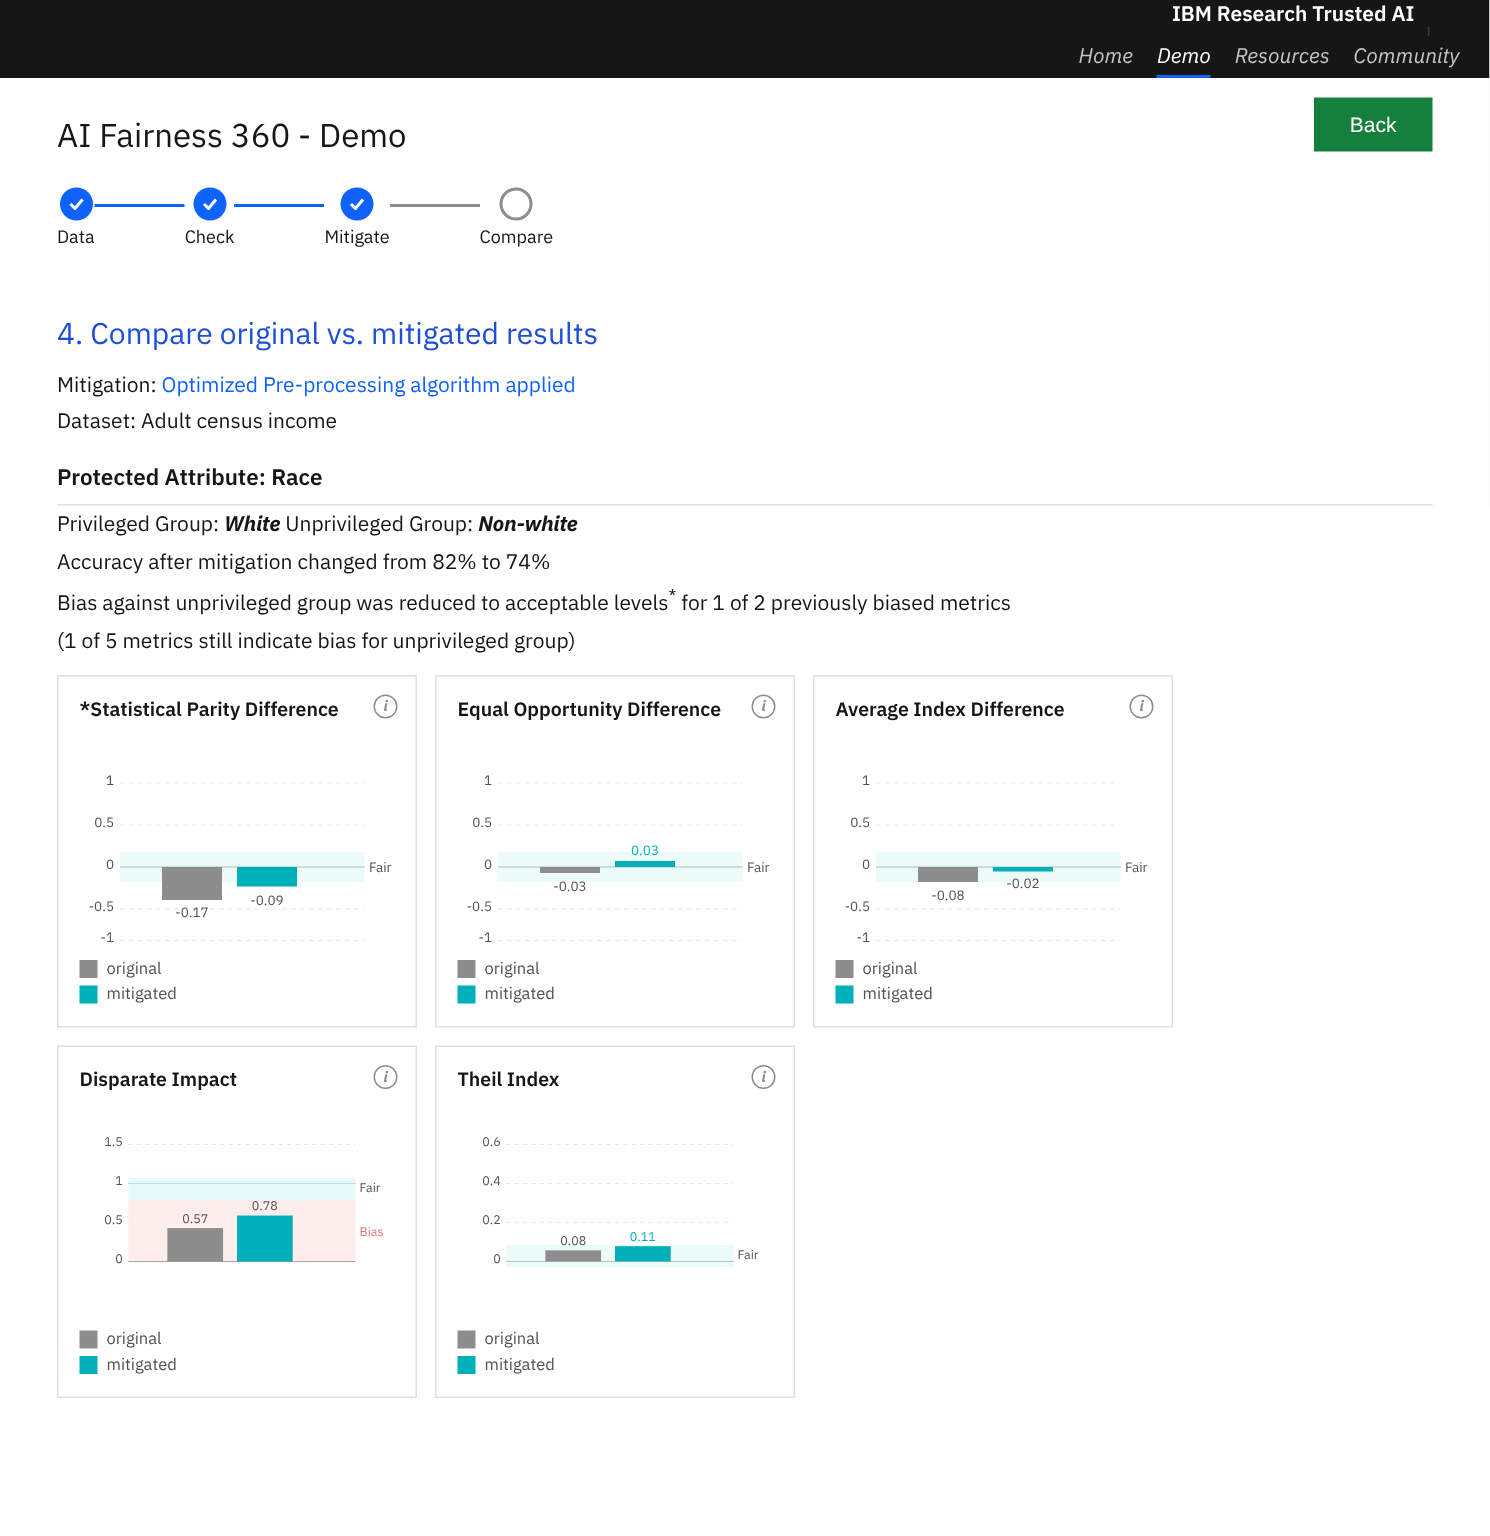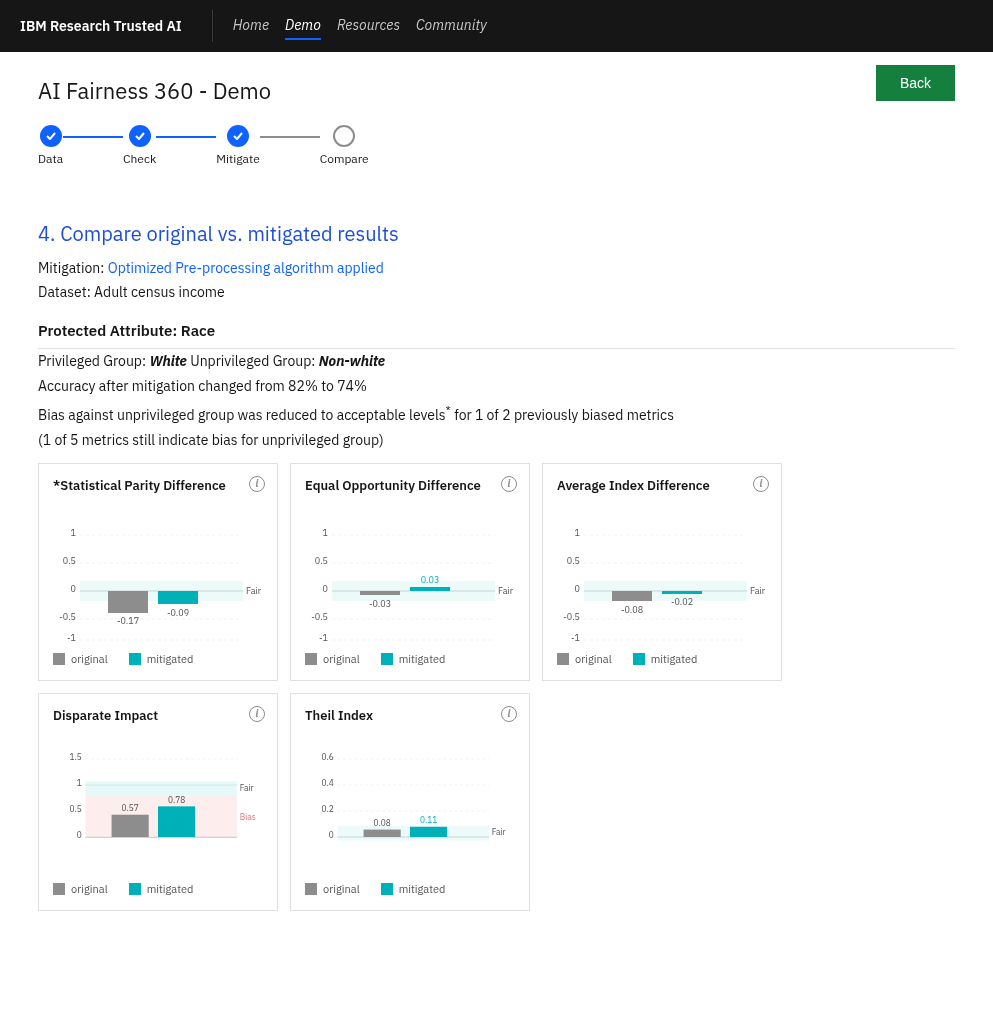--- a/index.html
+++ b/index.html
@@ -2,23 +2,24 @@
 <html><head>
   <meta charset="utf-8">
   <style>
     * { box-sizing: border-box; margin: 0; padding: 0; }
     body { font-family: 'IBM Plex Sans', Arial, sans-serif; background: #f4f4f4; color: #161616; font-size: 14px; }
 
     
     .navbar {
       background: #161616;
       display: flex;
-      align-items: center;
+      align-items: flex-end;
       height: 52px;
       padding: 0 20px;
+      flex-direction: column;
     }
     .navbar-brand {
       color: #fff;
       font-size: 14px;
       font-weight: 600;
       margin-right: 30px;
       white-space: nowrap;
     }
     .navbar-divider {
       width: 1px;
@@ -54,21 +55,21 @@
       font-size: 22px;
       font-weight: 400;
       margin-bottom: 20px;
       color: #161616;
     }
 
     
     .stepper {
       display: flex;
       align-items: flex-start;
-      margin-bottom: 24px;
+      margin-bottom: 12px;
     }
     .step {
       display: flex;
       flex-direction: column;
       align-items: center;
       position: relative;
     }
     .step-circle {
       width: 22px;
       height: 22px;
@@ -194,22 +195,22 @@
     
     .chart-svg {
       width: 100%;
       height: 130px;
       display: block;
     }
 
     
     .chart-legend {
       display: flex;
-      flex-direction: row;
-      gap: 21px;
+      flex-direction: column;
+      gap: 3px;
       margin-top: 6px;
     }
     .legend-item {
       display: flex;
       align-items: center;
       gap: 6px;
       font-size: 11px;
       color: #525252;
     }
     .legend-swatch {

